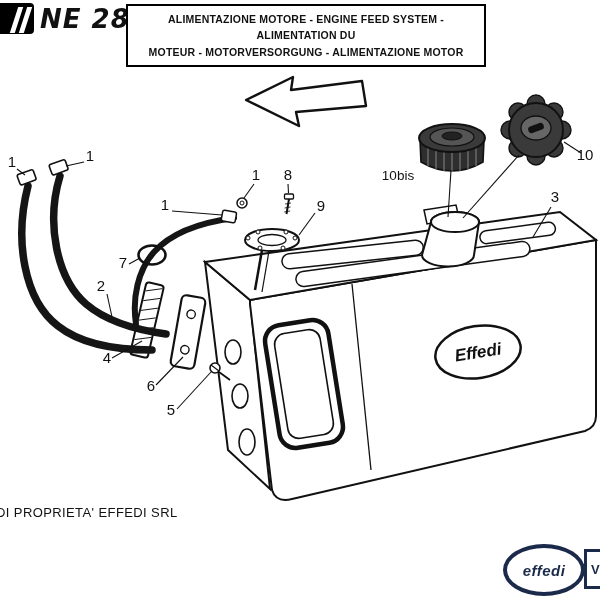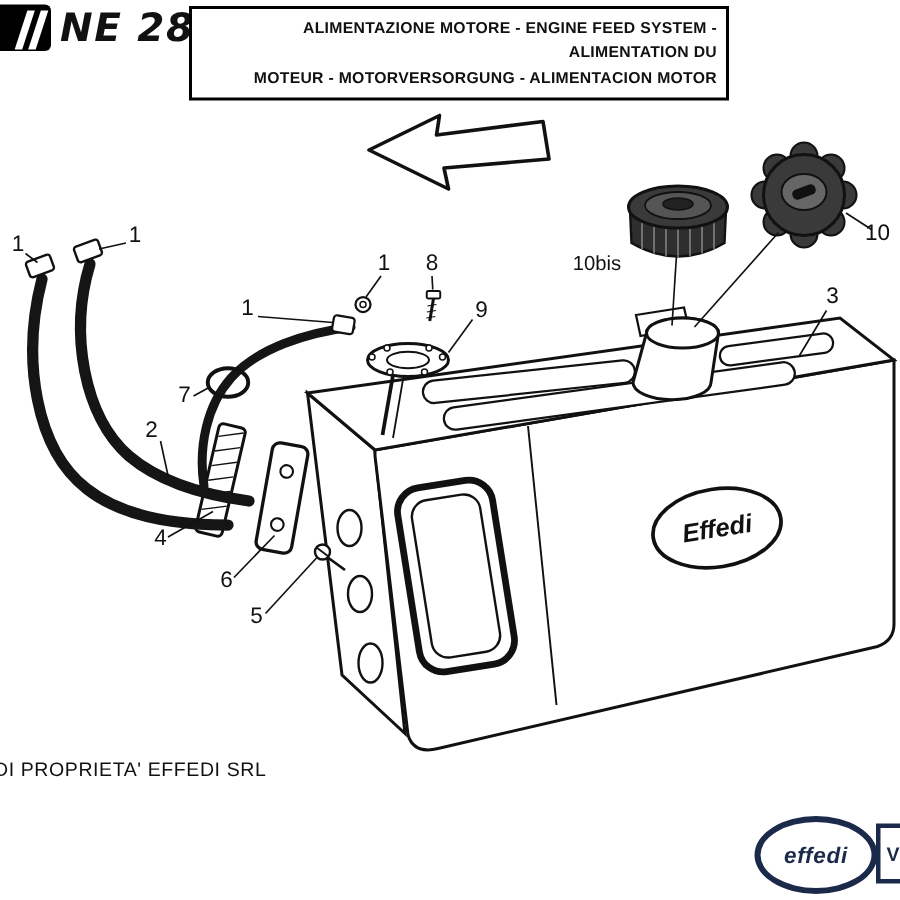--- a/index.html
+++ b/index.html
@@ -8,21 +8,21 @@
   .diagram-svg{position:absolute;left:0;top:0;width:600px;height:600px;z-index:0;}
   
   .logo-box{position:absolute;left:-10px;top:3px;width:44px;height:31px;background:#000;
     border-radius:4px;z-index:2;overflow:hidden;}
   .logo-box .slash{position:absolute;top:4px;width:5px;height:26px;background:#fff;transform:skewX(-18deg);}
   .logo-box .s1{left:24px;} .logo-box .s2{left:33px;}
   .model-text{position:absolute;left:40px;top:4px;z-index:2;
     font-family:"DejaVu Sans",sans-serif;font-size:26px;font-weight:bold;font-style:italic;
     letter-spacing:1px;white-space:nowrap;}
   .title-box{position:absolute;left:126px;top:4px;width:344px;z-index:2;border:2px solid #000;
-    background:#fff;text-align:right;font-weight:bold;font-size:10.5px;line-height:1.55;
+    background:#fff;text-align:center;font-weight:bold;font-size:10.5px;line-height:1.55;
     letter-spacing:.2px;padding:5px 6px;}
   
   .property-note{position:absolute;left:-4px;top:505px;font-size:13px;font-weight:500;
     letter-spacing:.4px;white-space:nowrap;z-index:2;}
   .brand-oval{position:absolute;left:503px;top:544px;width:74px;height:44px;border:4px solid #1b2a4a;
     border-radius:50%;background:#fff;display:flex;align-items:center;justify-content:center;z-index:2;}
   .brand-oval span{font-style:italic;font-weight:bold;font-size:15px;color:#1b2a4a;letter-spacing:.5px;}
   .brand-box{position:absolute;left:584px;top:549px;width:60px;height:34px;border:3px solid #1b2a4a;
     background:#fff;display:flex;align-items:center;padding-left:4px;font-weight:bold;font-size:13px;
     color:#1b2a4a;z-index:2;}
@@ -35,21 +35,21 @@
 
 <div class="page">
 
   <div class="logo-box">
     <div class="slash s1"></div>
     <div class="slash s2"></div>
   </div>
   <div class="model-text">NE 28P</div>
   <div class="title-box">
     <div>ALIMENTAZIONE MOTORE - ENGINE FEED SYSTEM - ALIMENTATION DU</div>
-    <div>MOTEUR - MOTORVERSORGUNG - ALIMENTACION MOTOR</div>
+    <div>MOTEUR - MOTORVERSORGUNG - ALIMENTAZIONE MOTOR</div>
   </div>
 
   <svg class="diagram-svg" viewBox="0 0 600 600">
 
     <polygon points="246,100 293,77 291,90 362,81 366,106 296,112 299,126" fill="#fff" stroke="#111" stroke-width="2.4" stroke-linejoin="round"></polygon>
 
     <g stroke="#111" fill="#fff" stroke-width="2">
       <path d="M205 262 L250 300 L270 489 L228 450 Z"></path>
       <path d="M250 300 L596 240 L596 416 Q596 427 585 431 L292 499 Q276 503 272 490 L250 304 Z"></path>
       <path d="M205 262 L560 212 L596 240 L250 300 Z"></path>

